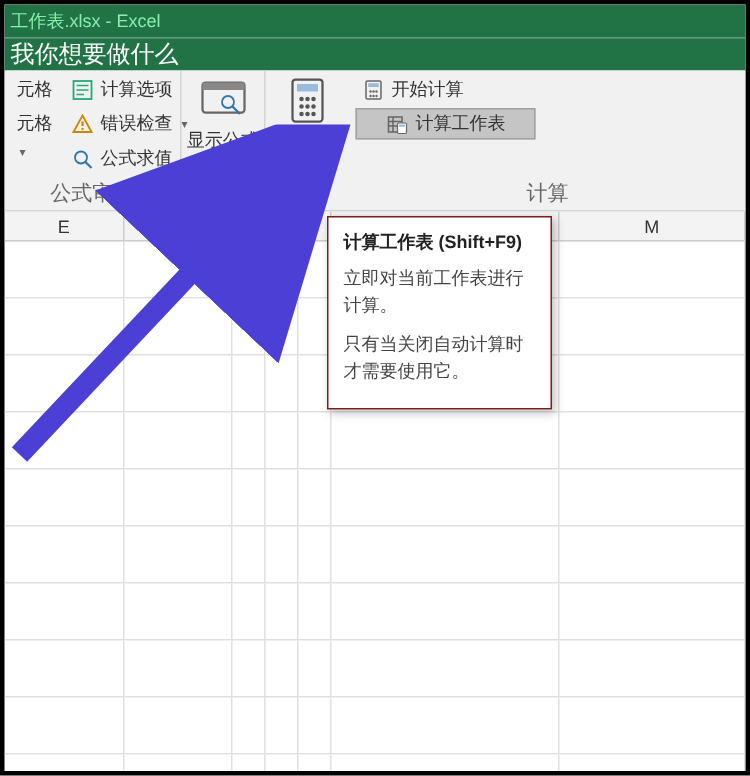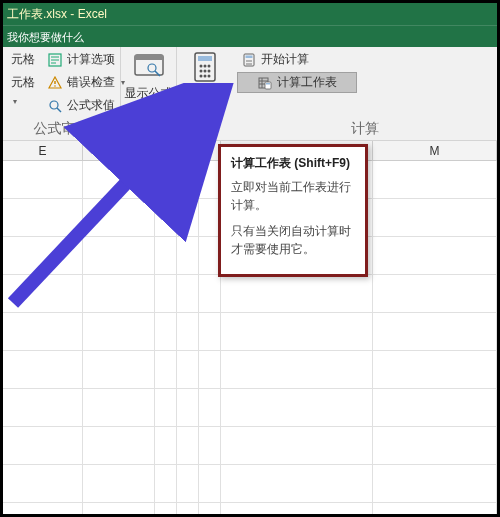--- a/index.html
+++ b/index.html
@@ -8,35 +8,35 @@
     font-size: 12px;
     width: 500px;
     height: 517px;
     overflow: hidden;
     background: #fff;
     border: 3px solid #000;
     position: relative;
   }
   .titlebar {
     background: #217346;
-    color: #fef9c3;
+    color: #86efac;
     height: 22px;
     line-height: 22px;
     padding-left: 4px;
     font-size: 12px;
     overflow: hidden;
     white-space: nowrap;
   }
   .tellme {
     background: #217346;
     color: #fff;
     height: 22px;
     line-height: 22px;
     padding-left: 4px;
-    font-size: 11px;
+    font-size: 16px;
     border-top: 1px solid rgba(255,255,255,0.15);
   }
   .ribbon {
     background: #f1f1f1;
     border-bottom: 1px solid #d4d4d4;
     height: 94px;
     display: flex;
     overflow: hidden;
   }
   .group {
@@ -121,21 +121,21 @@
     height: 38px;
   }
   .gridrows .cell {
     border-right: 1px solid #e0e0e0;
   }
   .tooltip {
     position: absolute;
     top: 141px; left: 215px;
     width: 150px;
     background: #fff;
-    border: 3px solid #7f1d1d;
+    border: 1px solid #7f1d1d;
     box-shadow: 2px 2px 6px rgba(0,0,0,0.25);
     padding: 8px 10px;
     font-size: 12px;
     color: #444;
     z-index: 10;
   }
   .tooltip .tt-title {
     font-weight: bold;
     color: #222;
     margin-bottom: 6px;

